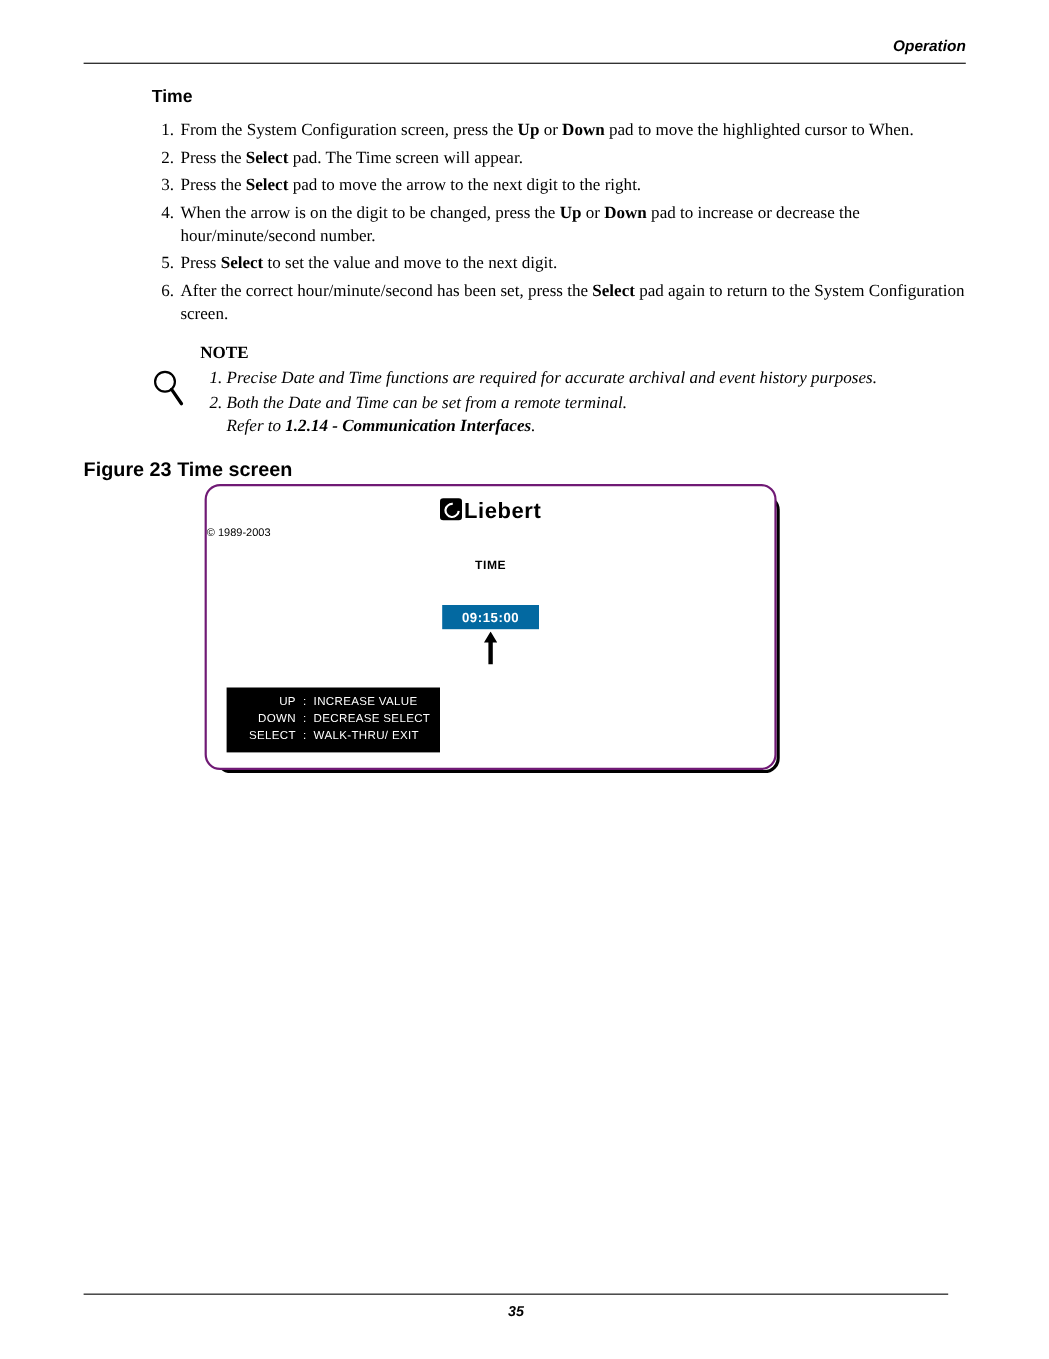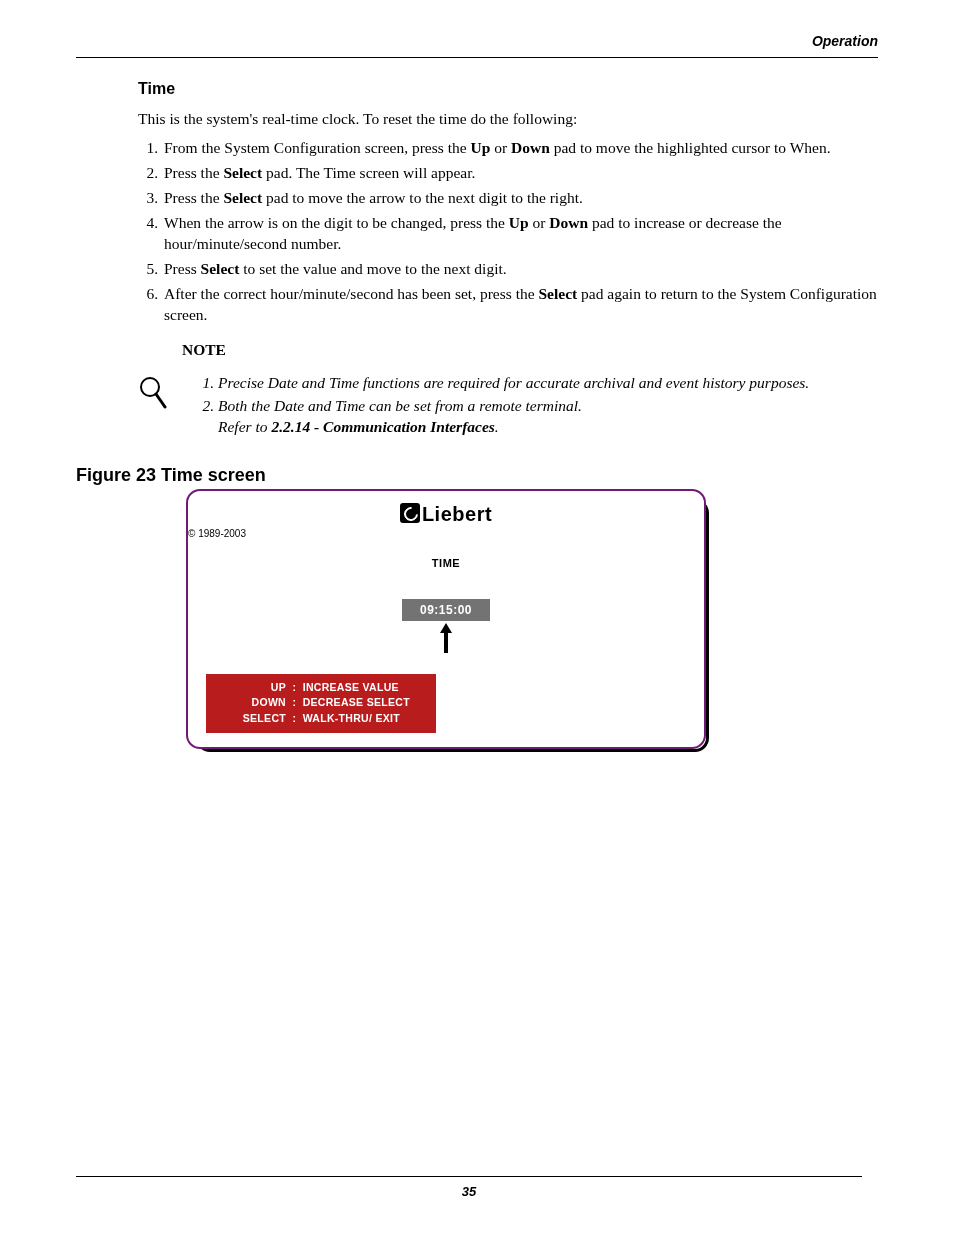--- a/index.html
+++ b/index.html
@@ -47,21 +47,21 @@
     margin-top: 14px;
     margin-bottom: 14px;
   }
   .note-icon {
     width: 44px;
     flex: 0 0 44px;
     padding-top: 2px;
   }
   .note-body { flex: 1; }
   .note-head { font-weight: bold; margin-bottom: 2px; }
-  .note-list { margin: 12px; padding-left: 24px; }
+  .note-list { margin: 0; padding-left: 24px; }
   .note-list li { font-style: italic; margin-bottom: 2px; }
   .note-list li .bi { font-weight: bold; font-style: italic; }
   .fig-caption {
     font-family: Liberation Sans, sans-serif;
     font-weight: bold;
     font-size: 18px;
     margin: 12px 0 1px 0;
   }
   .screen-wrap {
     display: flex;
@@ -127,42 +127,42 @@
     font-weight: bold;
     margin-top: 16px;
     letter-spacing: 0.5px;
   }
   .scr-time-wrap {
     text-align: center;
     margin-top: 28px;
   }
   .scr-time {
     display: inline-block;
-    background: #737373;
+    background: #0369a1;
     color: #fff;
     font-weight: bold;
     font-size: 12px;
     padding: 3px 18px;
     letter-spacing: 0.5px;
   }
   .scr-arrow {
     display: flex;
     justify-content: center;
     margin-top: 2px;
   }
   .scr-arrow svg { display: block; }
   .scr-keys {
     position: absolute;
     left: 18px;
     bottom: 14px;
-    background: #b91c1c;
+    background: #000000;
     color: #fff;
     font-size: 10.5px;
-    font-weight: bold;
-    padding: 6px 26px;
+    font-weight: normal;
+    padding: 6px 9px;
     line-height: 1.5;
     letter-spacing: 0.3px;
   }
   .scr-keys .row { white-space: nowrap; }
   .scr-keys .k { display: inline-block; width: 54px; text-align: right; }
   .page-num {
     position: absolute;
     bottom: 34px;
     left: 0; right: 16px;
     text-align: center;
@@ -179,21 +179,20 @@
 <body>
 
 <div class="page">
 
   <div class="running-head">Operation</div>
 
   <div class="content">
 
     <h3 class="section-title">Time</h3>
 
-    <p class="para">This is the system's real-time clock. To reset the time do the following:</p>
 
     <ol class="steps">
       <li>
         <span>From the System Configuration screen, press the </span><span class="b">Up</span><span> or </span><span class="b">Down</span><span> pad to move the highlighted cursor to When.</span>
       </li>
       <li>
         <span>Press the </span><span class="b">Select</span><span> pad. The Time screen will appear.</span>
       </li>
       <li>
         <span>Press the </span><span class="b">Select</span><span> pad to move the arrow to the next digit to the right.</span>
@@ -215,21 +214,21 @@
           <circle cx="12" cy="11" r="9" fill="none" stroke="#000" stroke-width="2"></circle>
           <line x1="18" y1="18" x2="27" y2="31" stroke="#000" stroke-width="3" stroke-linecap="round"></line>
         </svg>
       </div>
       <div class="note-body">
         <div class="note-head">NOTE</div>
         <ol class="note-list">
           <li>Precise Date and Time functions are required for accurate archival and event history purposes.</li>
           <li>
             <span>Both the Date and Time can be set from a remote terminal.</span><br>
-            <span>Refer to </span><span class="bi">2.2.14 - Communication Interfaces</span><span>.</span>
+            <span>Refer to </span><span class="bi">1.2.14 - Communication Interfaces</span><span>.</span>
           </li>
         </ol>
       </div>
     </div>
 
   </div>
 
   <div class="fig-caption">Figure 23   Time screen</div>
 
   <div class="screen-wrap">

